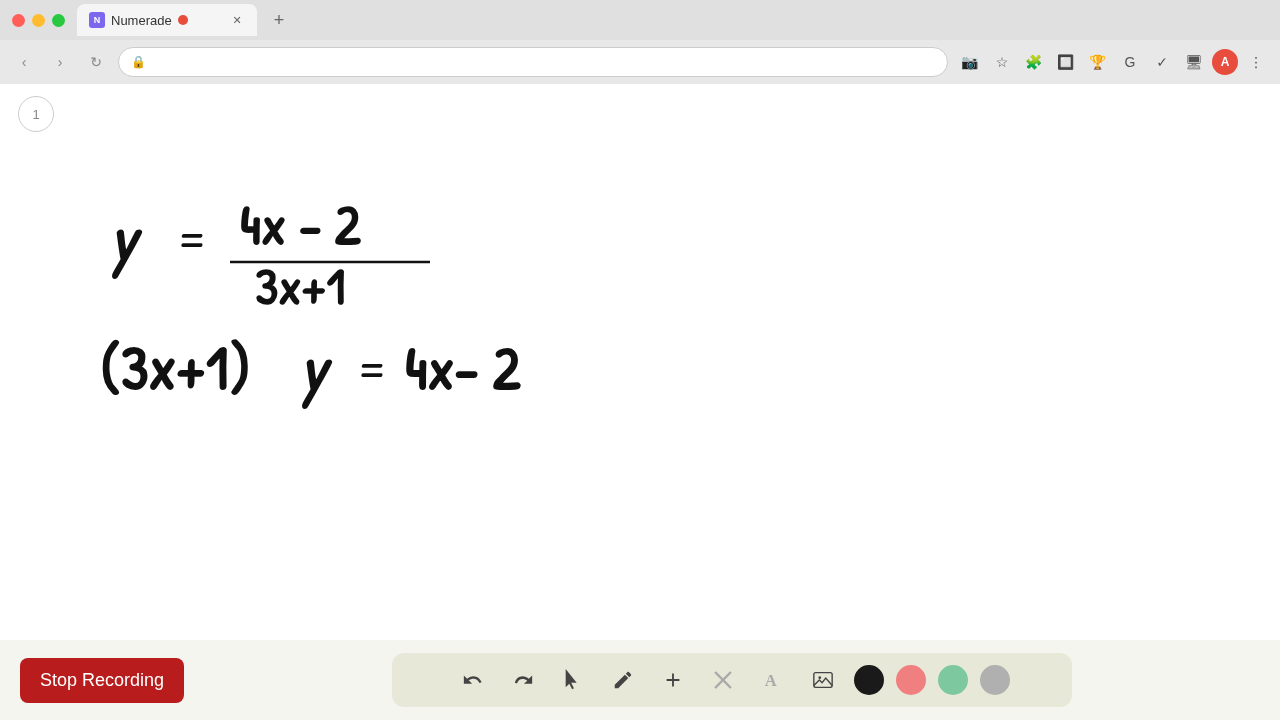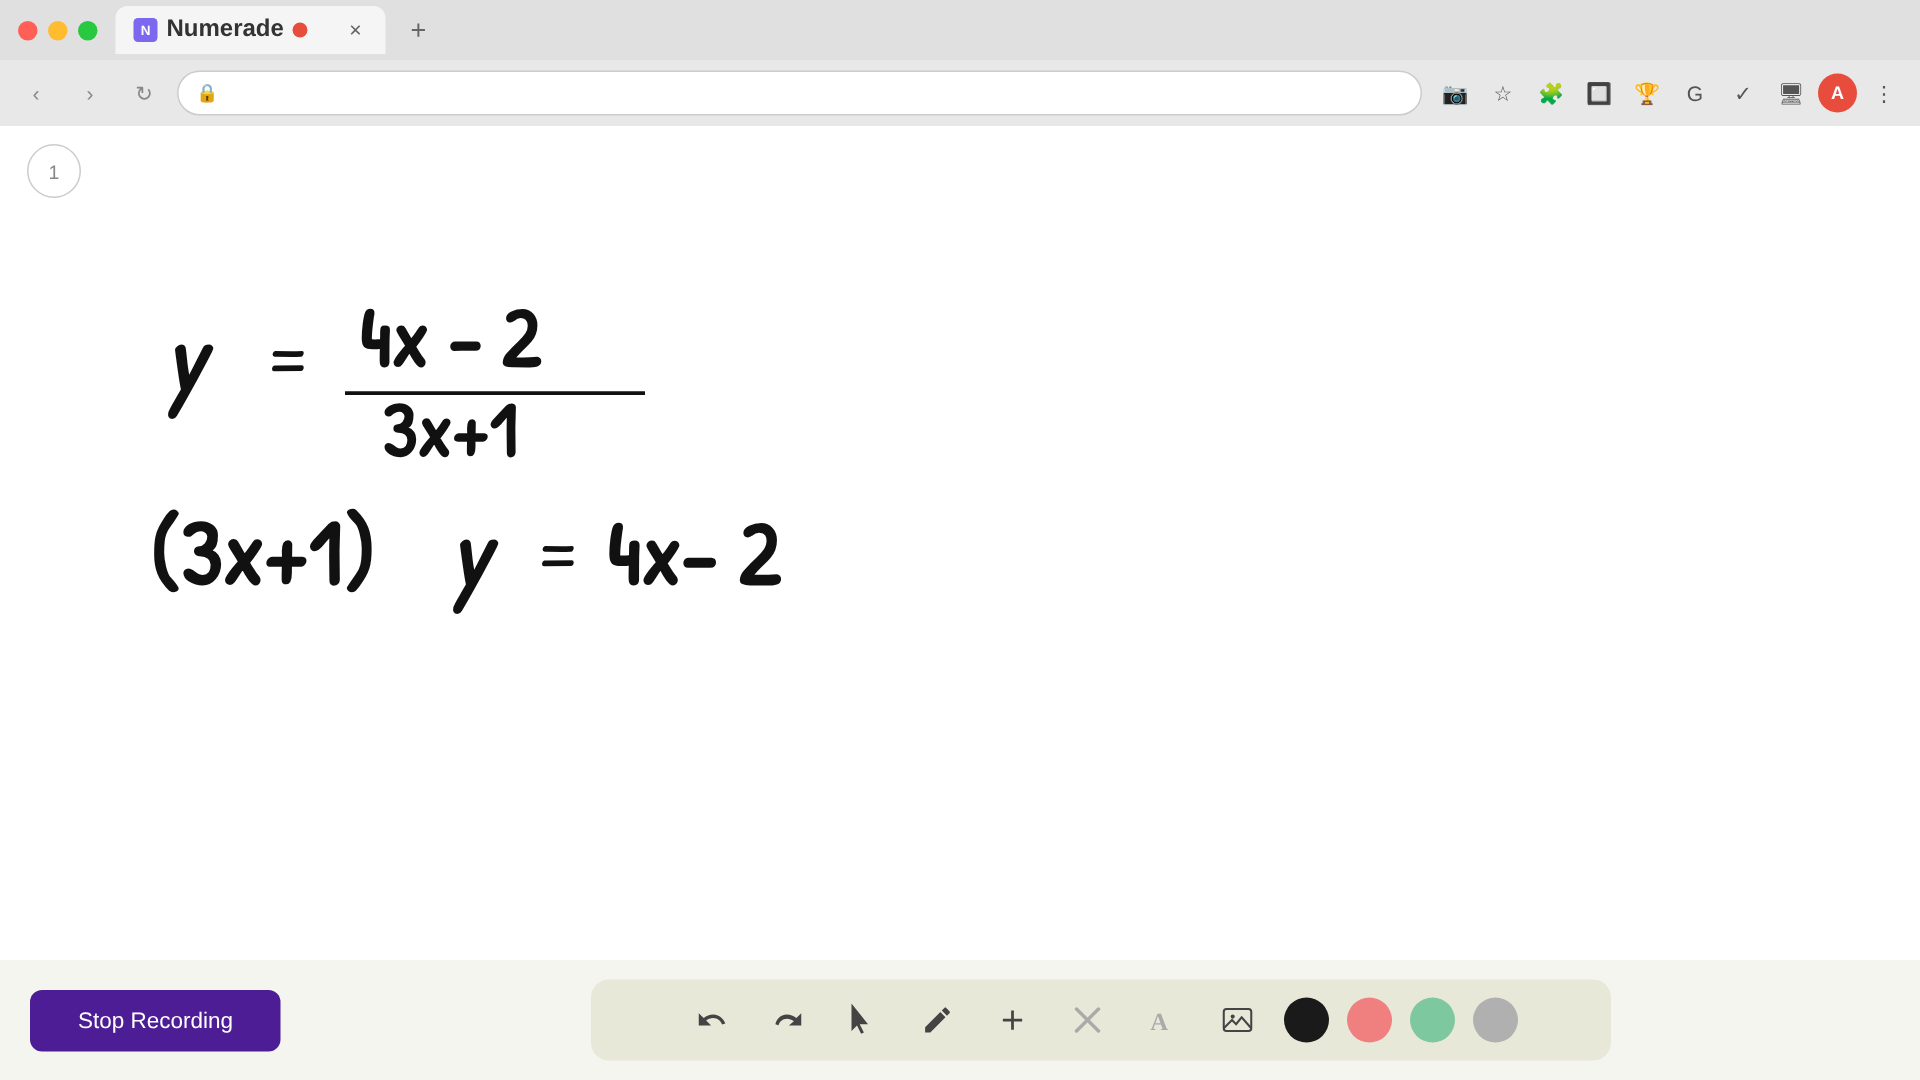--- a/index.html
+++ b/index.html
@@ -225,26 +225,26 @@
       width: 100%;
       height: 80px;
       background: #f5f5f0;
       display: flex;
       align-items: center;
       padding: 0 20px;
       gap: 20px;
     }
 
     .stop-recording-btn {
-      background: #4c1d95;
+      background: #b91c1c;
       color: white;
       border: none;
       border-radius: 8px;
-      padding: 12px 32px;
-      font-size: 15px;
+      padding: 12px 20px;
+      font-size: 18px;
       font-weight: 500;
       cursor: pointer;
       white-space: nowrap;
     }
 
     .drawing-toolbar {
       background: #e8e8d8;
       border-radius: 12px;
       display: flex;
       align-items: center;
@@ -298,21 +298,21 @@
       <button class="win-btn win-close"></button>
       <button class="win-btn win-min"></button>
       <button class="win-btn win-max"></button>
     </div>
 
     <div class="tab-bar" style="flex:1;background:transparent;padding:0;">
       <div class="tab">
         <div class="tab-favicon">
           <span>N</span>
         </div>
-        <span style="font-size:16px;color:#333;font-weight:bold;">Numerade</span>
+        <span style="font-size:13px;color:#333;">Numerade</span>
         <div class="tab-recording-dot"></div>
         <button class="tab-close">✕</button>
       </div>
       <button class="new-tab-btn">+</button>
     </div>
   </div>
 
   <div class="address-bar">
     <button class="nav-btn">‹</button>
     <button class="nav-btn">›</button>

